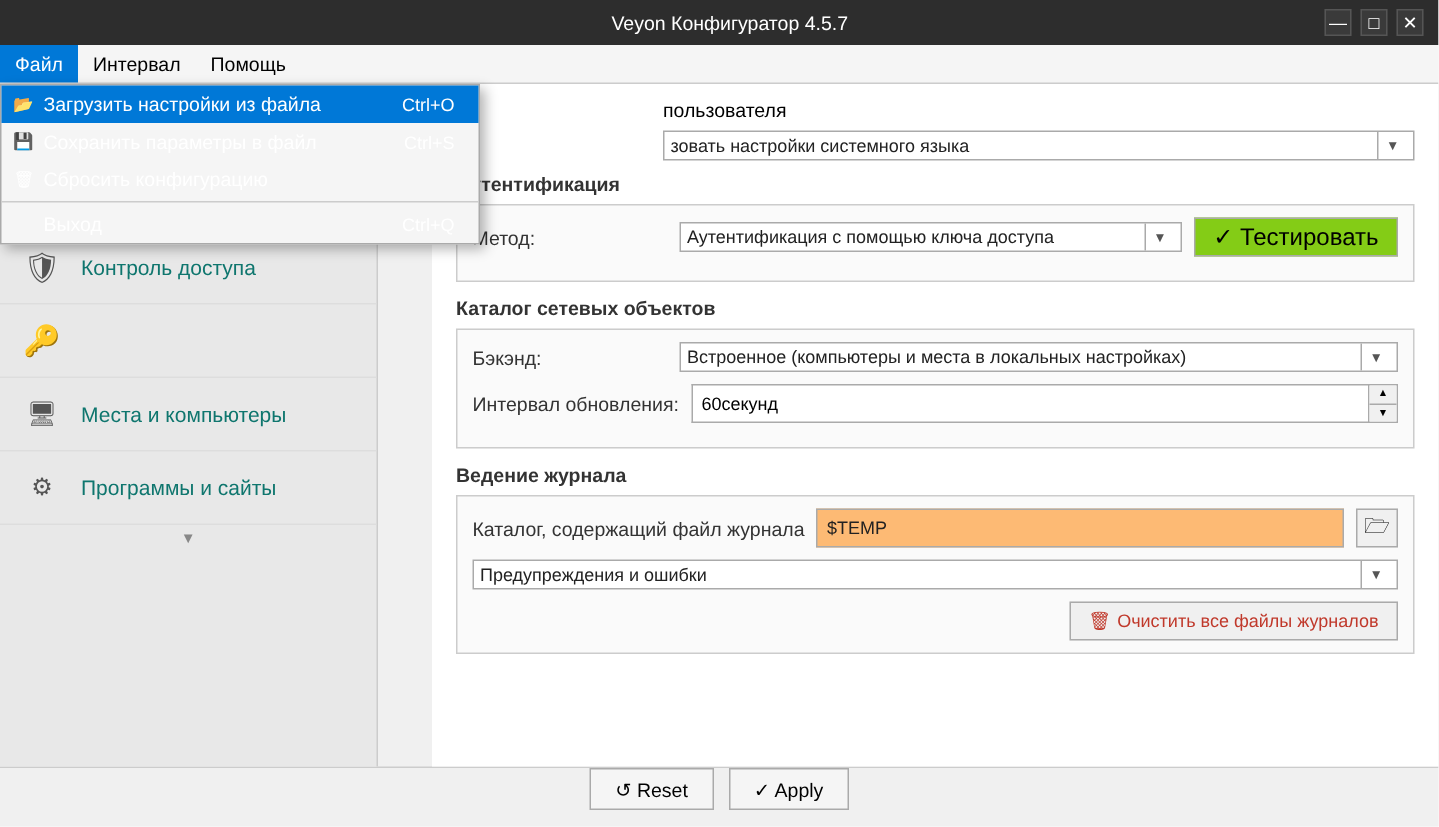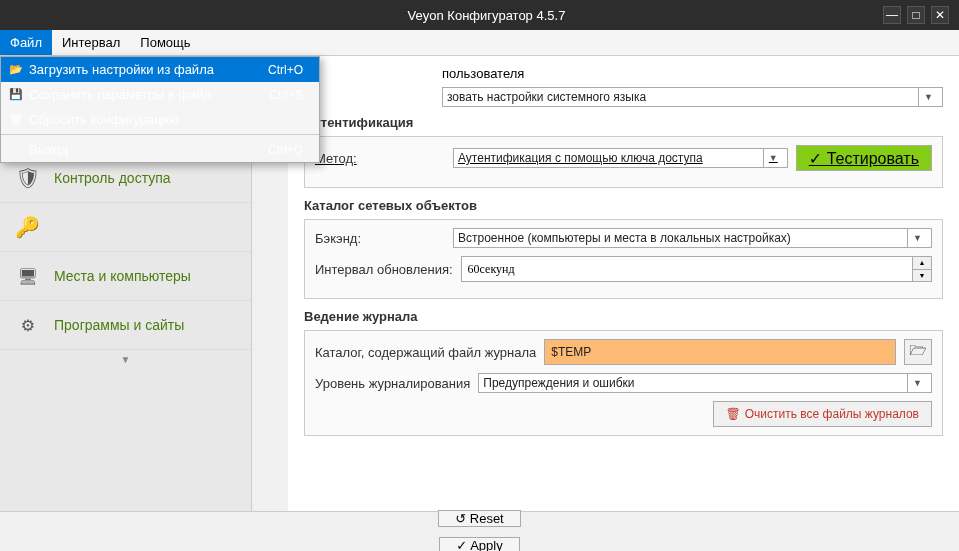--- a/index.html
+++ b/index.html
@@ -128,21 +128,21 @@
     }
     .sidebar-item .s-icon {
       width: 28px; height: 28px;
       display: flex; align-items: center; justify-content: center;
       font-size: 20px;
       color: #555;
       flex-shrink: 0;
     }
     .sidebar-item .s-label {
       font-size: 14px;
-      color: #4d7c0f;
+      color: #0f766e;
     }
     .sidebar-scroll-indicator {
       display: flex; align-items: center; justify-content: center;
       padding: 4px;
       color: #888; font-size: 10px;
     }
 
     
     .content {
       flex: 1;
@@ -231,21 +231,20 @@
       display: flex;
       flex: 1;
       height: 26px;
     }
     .spin-input {
       flex: 1;
       border: 1px solid #aaa;
       border-right: none;
       padding: 0 6px;
       font-size: 12px;
-      font-family: Liberation Serif, serif;
     }
     .spin-btns {
       display: flex;
       flex-direction: column;
       border: 1px solid #aaa;
     }
     .spin-btn {
       flex: 1;
       width: 18px;
       background: #f0f0f0;
@@ -268,24 +267,22 @@
       display: flex; align-items: center; gap: 4px;
       color: #c0392b;
     }
 
     
     .bottom-bar {
       height: 40px;
       background: #f0f0f0;
       border-top: 1px solid #ccc;
       display: flex;
-      align-items: center;
       justify-content: center;
       gap: 10px;
-      flex-direction: column;
     }
     .bottom-btn {
       height: 28px;
       min-width: 80px;
       padding: 0 16px;
       border: 1px solid #aaa;
       background: #f5f5f5;
       cursor: pointer;
       font-size: 13px;
       display: flex; align-items: center; gap: 5px;
@@ -380,21 +377,21 @@
     </div>
     <div style="display:flex;align-items:center;margin-bottom:8px;gap:8px;">
       <div style="min-width:130px;"></div>
       <div class="form-select" style="flex:1;">
         <div class="form-select-inner">зовать настройки системного языка</div>
         <div class="form-select-arrow">▼</div>
       </div>
     </div>
 
     <div class="section-header">Аутентификация</div>
-    <div style="border:1px solid #ccc;padding:8px 10px;margin-bottom:10px;background:#fafafa;text-decoration:underline;">
+    <div style="border:1px solid #ccc;padding:8px 10px;margin-bottom:10px;background:#fafafa;">
       <div class="form-row">
         <div class="form-label">Метод:</div>
         <div class="form-select">
           <div class="form-select-inner">Аутентификация с помощью ключа доступа</div>
           <div class="form-select-arrow">▼</div>
         </div>
         <button class="test-btn">✓ Тестировать</button>
       </div>
     </div>
 
@@ -420,21 +417,20 @@
     </div>
 
     <div class="section-header">Ведение журнала</div>
     <div style="border:1px solid #ccc;padding:8px 10px;background:#fafafa;">
       <div class="form-row">
         <div class="form-label">Каталог, содержащий файл журнала</div>
         <input class="form-control" type="text" value="$TEMP" style="">
         <div class="folder-btn">🗁</div>
       </div>
       <div class="form-row">
-        <div class="form-label">Уровень журналирования</div>
         <div class="form-select">
           <div class="form-select-inner">Предупреждения и ошибки</div>
           <div class="form-select-arrow">▼</div>
         </div>
       </div>
       <div style="display:flex;justify-content:flex-end;margin-top:4px;">
         <button class="clear-btn">
           <span>🗑</span>
           <span>Очистить все файлы журналов</span>
         </button>

